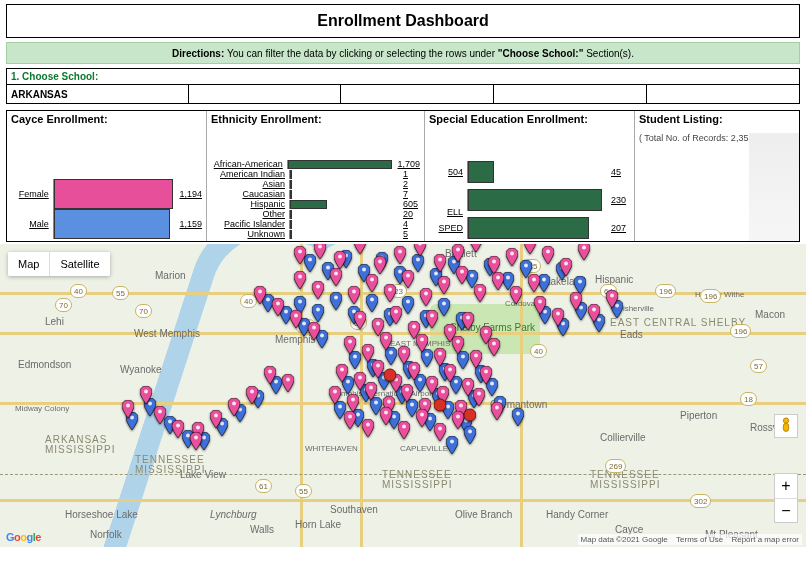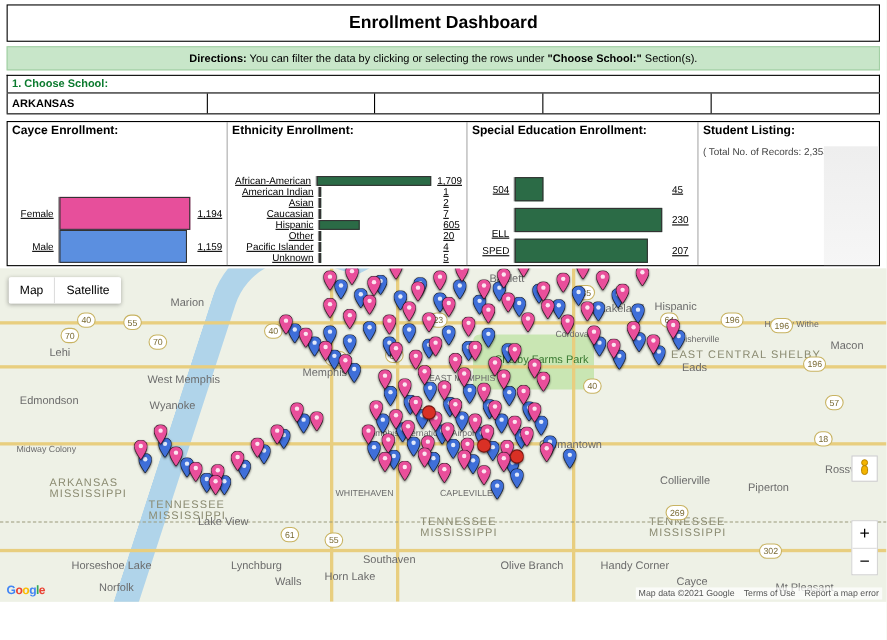--- a/index.html
+++ b/index.html
@@ -324,37 +324,37 @@
   <div class="road-v" style="left:520px"></div>
   <div class="state-line" style="top:230px"></div>
 
   <div id="map-places">
       <div class="place-label" style="left: 275px; top: 90px;">Memphis</div>
       <div class="place-label" style="left: 390px; top: 95px; font-size: 8px;">EAST MEMPHIS</div>
       <div class="place-label" style="left: 445px; top: 4px;">Bartlett</div>
       <div class="place-label" style="left: 450px; top: 78px; color: rgb(58, 122, 50);">Shelby Farms Park</div>
       <div class="place-label" style="left: 490px; top: 155px;">Germantown</div>
       <div class="place-label" style="left: 600px; top: 188px;">Collierville</div>
-      <div class="place-label" style="left: 680px; top: 194px;">Piperton</div>
+      <div class="place-label" style="left: 680px; top: 166px;">Piperton</div>
       <div class="place-label" style="left: 750px; top: 178px;">Rossville</div>
       <div class="place-label" style="left: 595px; top: 30px;">Hispanic</div>
       <div class="place-label" style="left: 620px; top: 85px;">Eads</div>
       <div class="place-label" style="left: 618px; top: 60px; font-size: 8px;">Fisherville</div>
       <div class="place-label" style="left: 755px; top: 65px;">Macon</div>
       <div class="place-label" style="left: 545px; top: 32px;">Lakeland</div>
       <div class="place-label" style="left: 505px; top: 55px; font-size: 8px;">Cordova</div>
-      <div class="place-label" style="left: 134px; top: 72px; margin-top: 24px;">West Memphis</div>
+      <div class="place-label" style="left: 134px; top: 60px; margin-top: 24px;">West Memphis</div>
       <div class="place-label" style="left: 155px; top: 26px;">Marion</div>
       <div class="place-label" style="left: 45px; top: 72px;">Lehi</div>
       <div class="place-label" style="left: 18px; top: 115px;">Edmondson</div>
-      <div class="place-label" style="left: 136px; top: 120px;">Wyanoke</div>
+      <div class="place-label" style="left: 120px; top: 120px;">Wyanoke</div>
       <div class="place-label" style="left: 65px; top: 265px;">Horseshoe Lake</div>
       <div class="place-label" style="left: 180px; top: 225px;">Lake View</div>
       <div class="place-label" style="left: 15px; top: 160px; font-size: 8px;">Midway Colony</div>
-      <div class="place-label" style="left: 210px; top: 265px;">Lynchburg</div>
+      <div class="place-label" style="left: 210px; top: 265px; font-style: italic;">Lynchburg</div>
       <div class="place-label" style="left: 295px; top: 275px;">Horn Lake</div>
       <div class="place-label" style="left: 330px; top: 260px;">Southaven</div>
       <div class="place-label" style="left: 455px; top: 265px;">Olive Branch</div>
       <div class="place-label" style="left: 546px; top: 265px;">Handy Corner</div>
       <div class="place-label" style="left: 615px; top: 280px;">Cayce</div>
       <div class="place-label" style="left: 90px; top: 285px;">Norfolk</div>
       <div class="place-label" style="left: 705px; top: 285px;">Mt Pleasant</div>
       <div class="place-label" style="left: 695px; top: 46px; font-size: 8px;">Hickory Withe</div>
       <div class="place-label" style="left: 400px; top: 200px; font-size: 8px;">CAPLEVILLE</div>
       <div class="place-label" style="left: 305px; top: 200px; font-size: 8px;">WHITEHAVEN</div>

